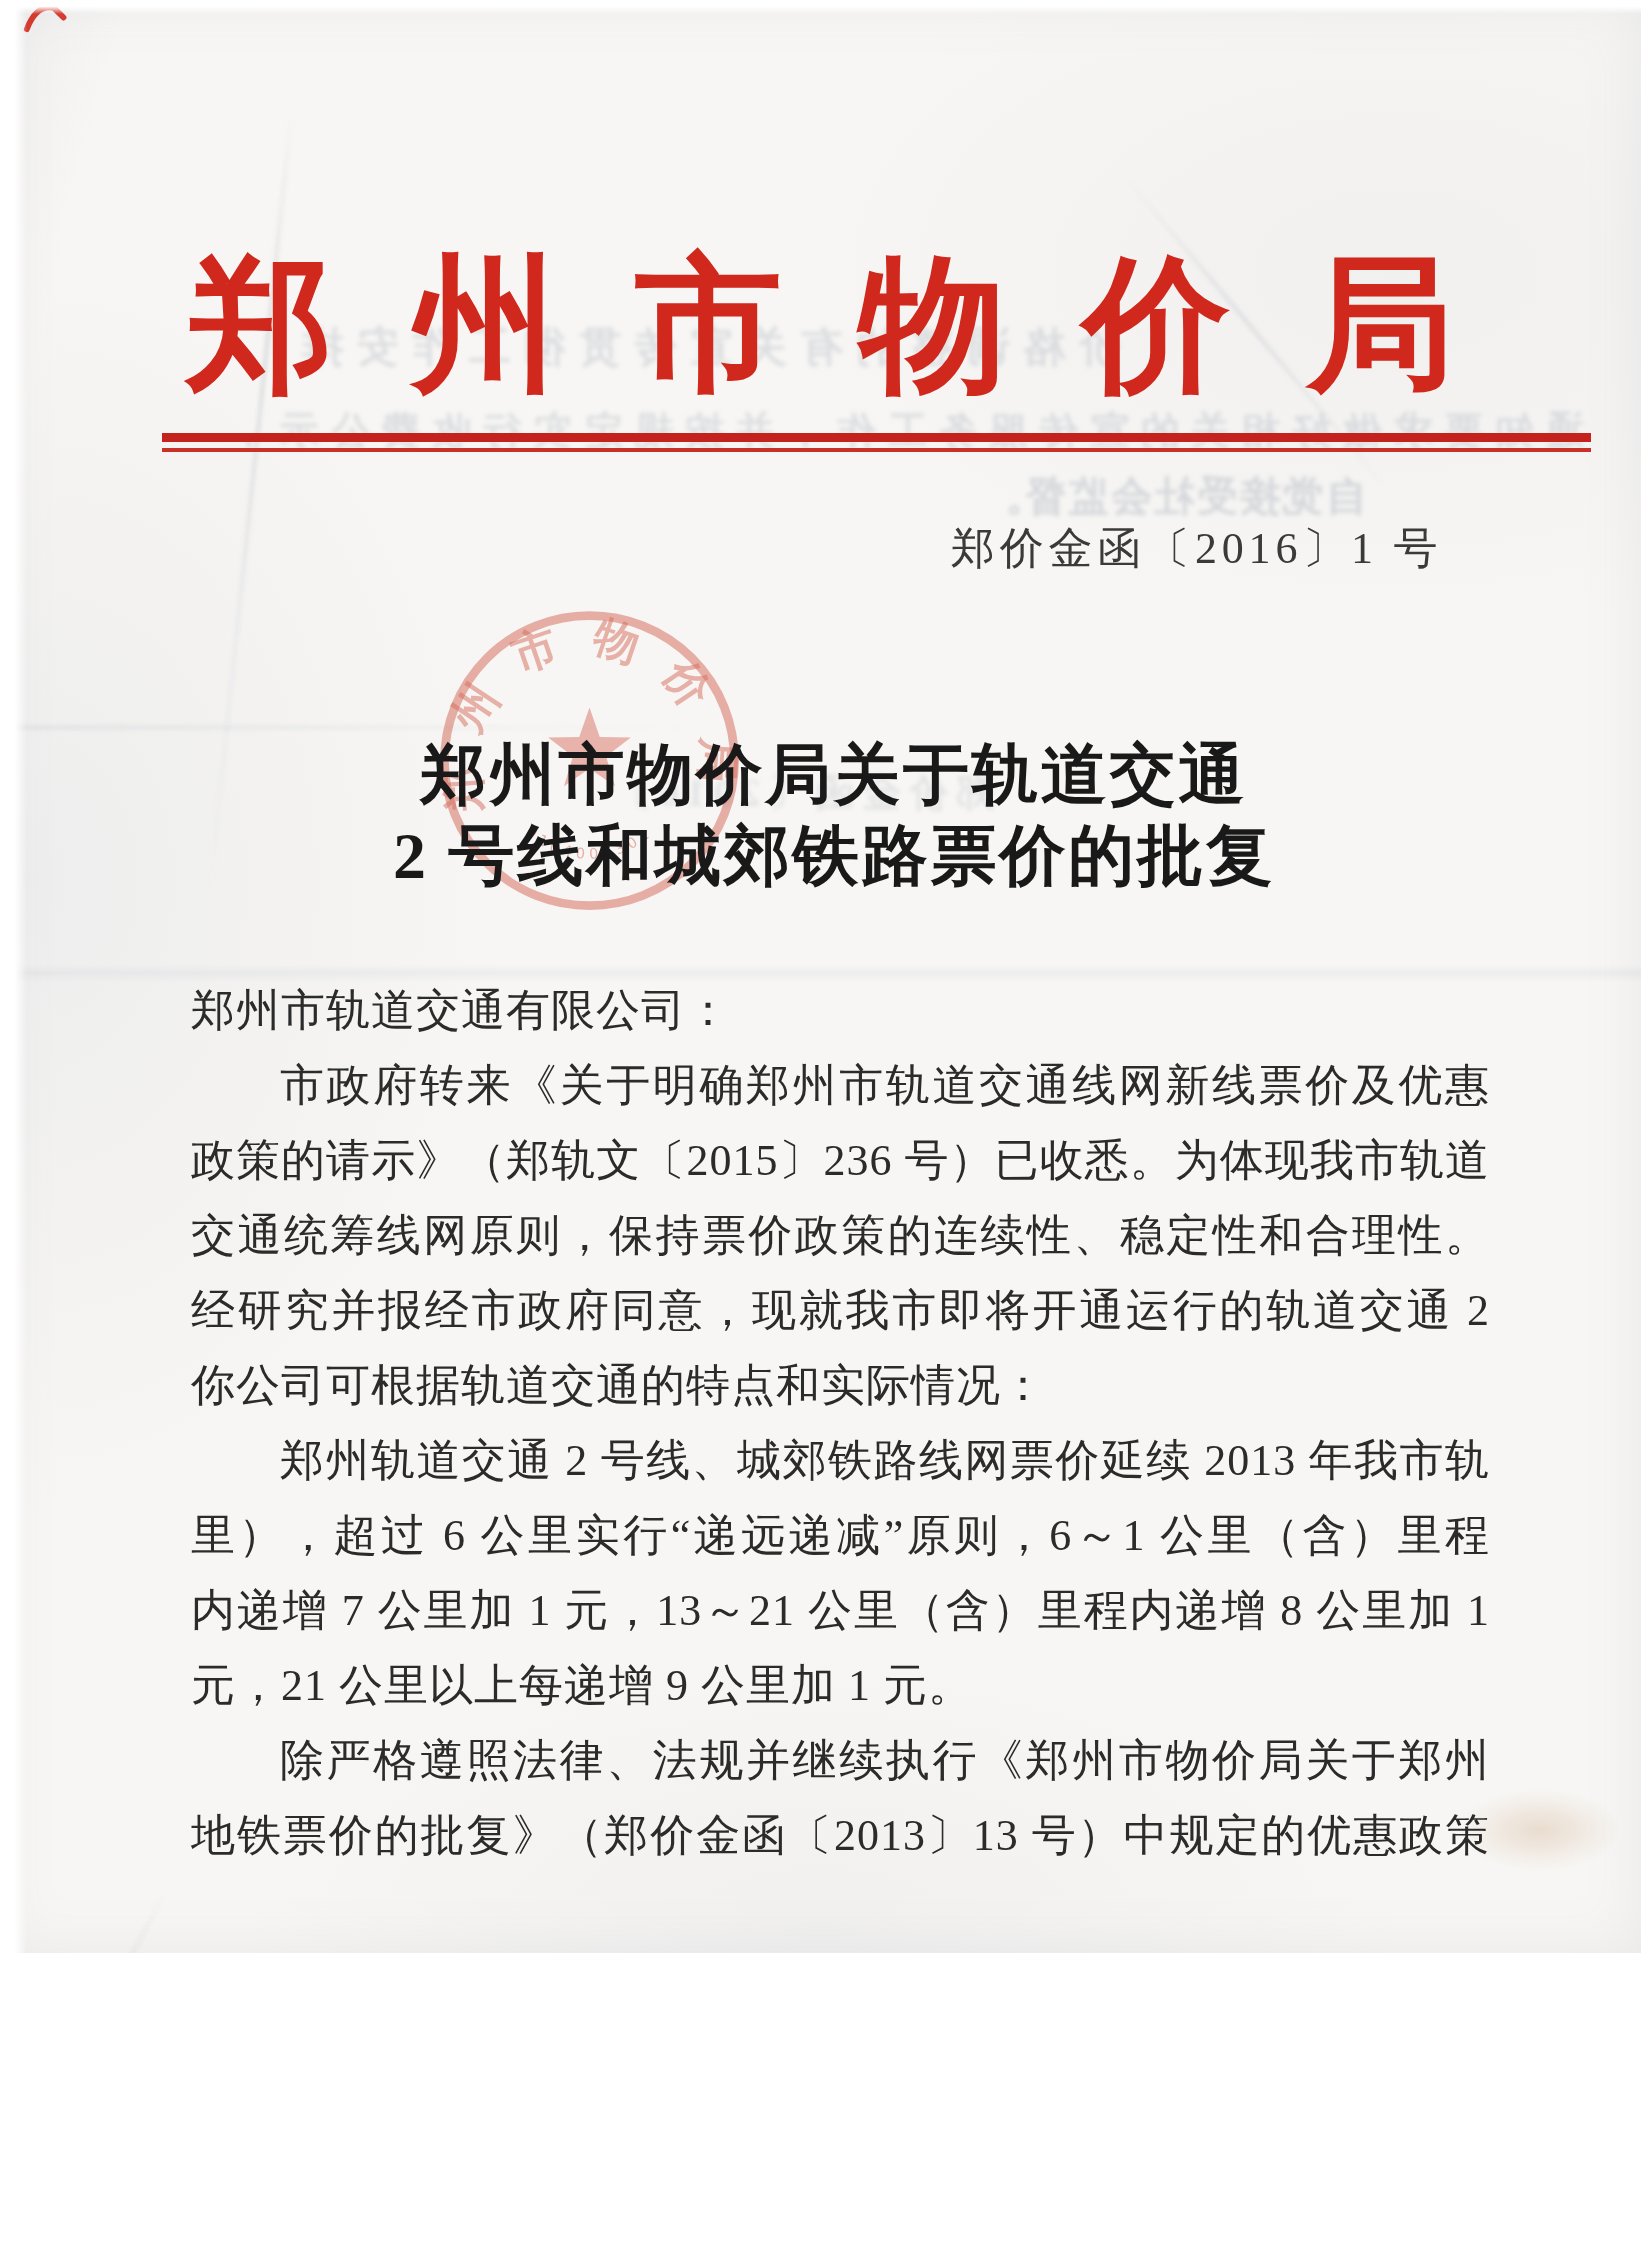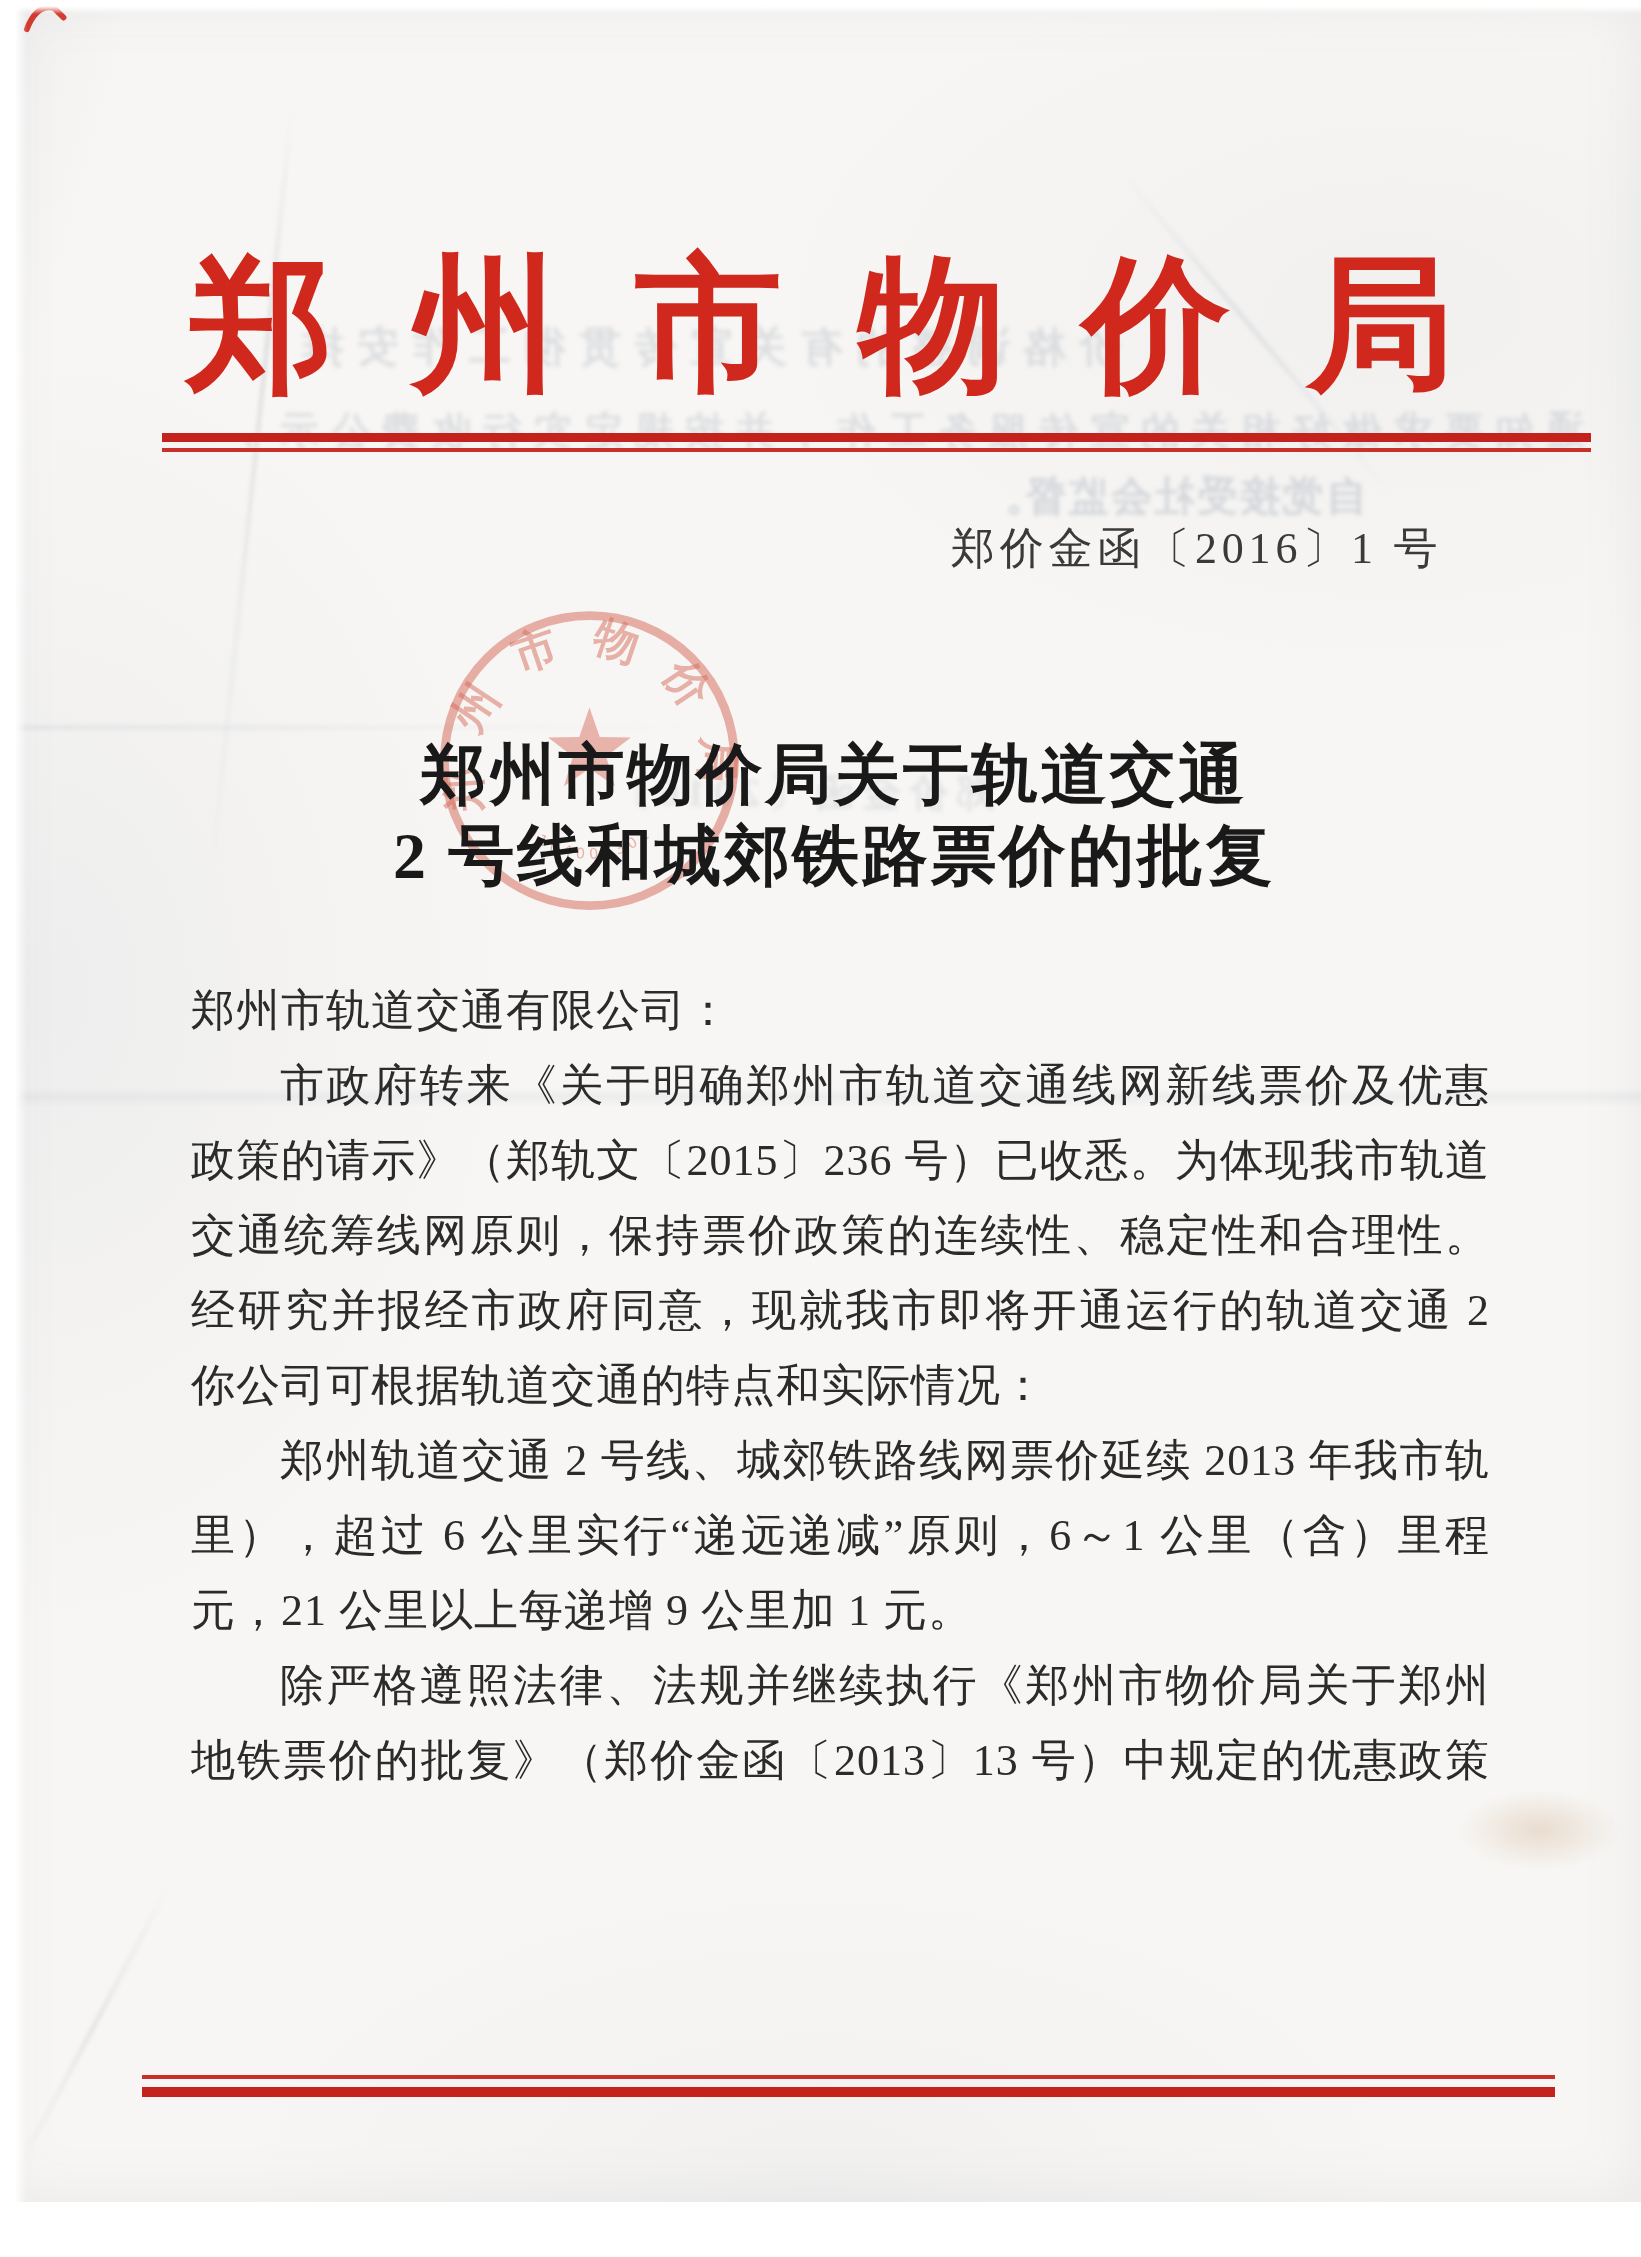--- a/index.html
+++ b/index.html
@@ -1,17 +1,17 @@
 <!DOCTYPE html>
 <html><head>
 <meta charset="utf-8">
 <style>
   html,body{margin:0;padding:0;background:#ffffff;}
   .page{
-    position:relative;width:1641px;height:2202px;overflow:hidden;
+    position:relative;width:1641px;height:1953px;overflow:hidden;
     font-family:"Liberation Serif","DejaVu Serif",serif;
     background-color:#f7f6f4;
     background-image:
       radial-gradient(ellipse 116px 58px at 1540px 1830px, rgba(193,146,100,.26), transparent 70%),
       linear-gradient(to bottom, transparent 49.4%, rgba(170,175,190,.13) 49.8%, transparent 50.3%),
       radial-gradient(ellipse 869px 502px at 85% 14%, rgba(185,188,198,.10), transparent 72%),
       radial-gradient(ellipse 676px 917px at 2% 45%, rgba(178,182,195,.13), transparent 70%),
       radial-gradient(ellipse 772px 386px at 50% 99%, rgba(185,188,198,.10), transparent 75%),
       linear-gradient(105deg, rgba(188,190,200,.14) 0%, transparent 6%);
     box-shadow: inset 0 0 58px rgba(140,142,155,.12);
@@ -116,20 +116,21 @@
 
   <div class="body-block">
     <div class="bl left">郑州市轨道交通有限公司：</div>
     <div class="bl ind">市政府转来《关于明确郑州市轨道交通线网新线票价及优惠</div>
     <div class="bl">政策的请示》（郑轨文〔2015〕236 号）已收悉。为体现我市轨道</div>
     <div class="bl">交通统筹线网原则，保持票价政策的连续性、稳定性和合理性。</div>
     <div class="bl">经研究并报经市政府同意，现就我市即将开通运行的轨道交通 2</div>
     <div class="bl left">你公司可根据轨道交通的特点和实际情况：</div>
     <div class="bl ind">郑州轨道交通 2 号线、城郊铁路线网票价延续 2013 年我市轨</div>
     <div class="bl">里），超过 6 公里实行“递远递减”原则，6～1 公里（含）里程</div>
+    <div class="bl">内递增 7 公里加 1 元，13～21 公里（含）里程内递增 8 公里加 1</div>
     <div class="bl left">元，21 公里以上每递增 9 公里加 1 元。</div>
     <div class="bl ind">除严格遵照法律、法规并继续执行《郑州市物价局关于郑州</div>
     <div class="bl">地铁票价的批复》（郑价金函〔2013〕13 号）中规定的优惠政策</div>
   </div>
 
   <div class="rule rule-bot-thin"></div>
   <div class="rule rule-bot-thick"></div>
 
   <div class="edge-left"></div>
   <div class="edge-top"></div>

